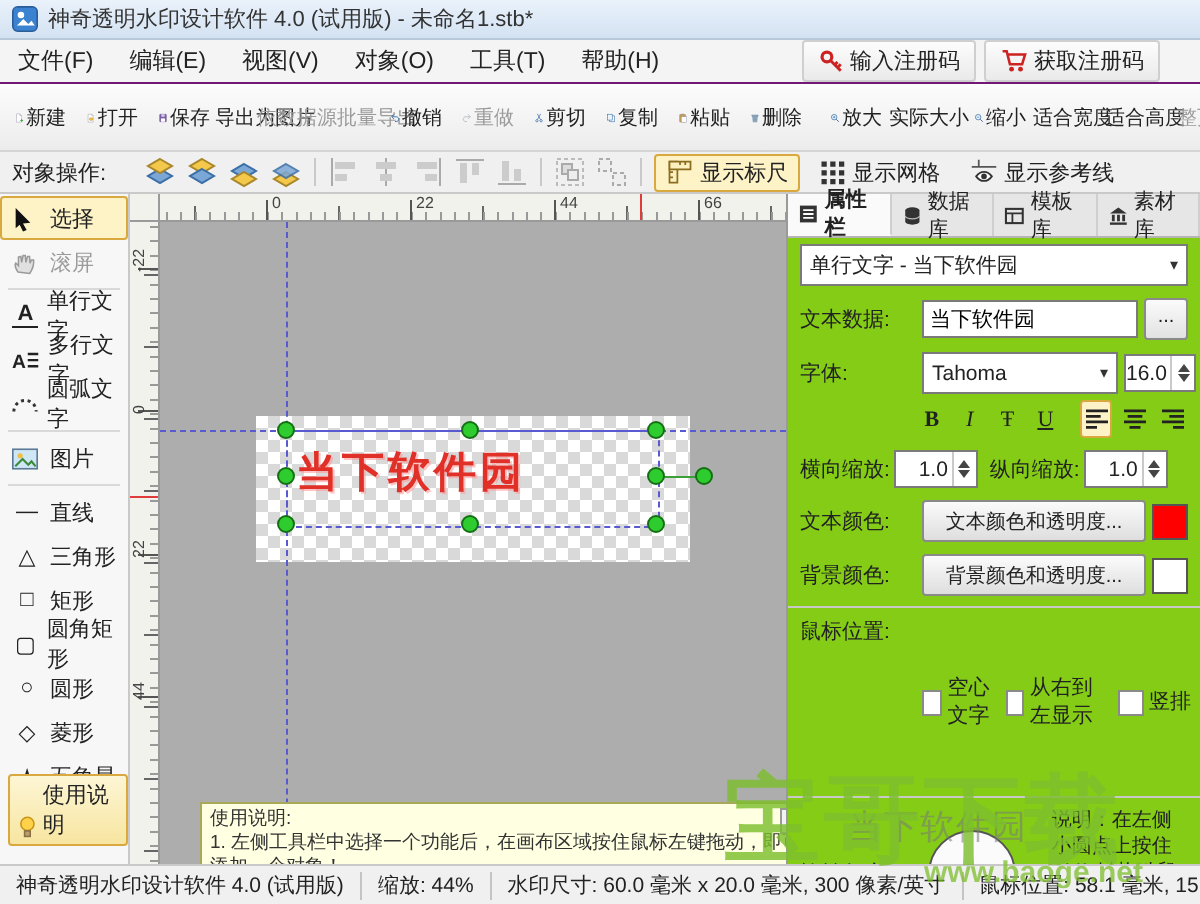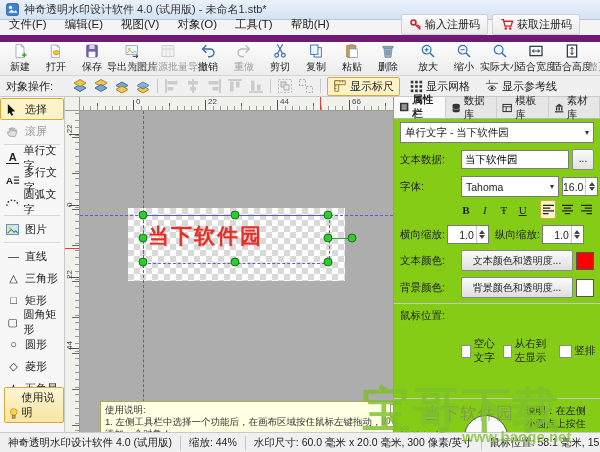--- a/index.html
+++ b/index.html
@@ -7,30 +7,30 @@
        background:#f0f0f0;overflow:hidden;font-size:11px;color:#222;cursor:default}
 
   
   .titlebar{position:absolute;left:0;top:0;width:600px;height:20px;display:flex;align-items:center;
             gap:5px;padding-left:6px;box-sizing:border-box;
             background:linear-gradient(#eaf2fb,#d3e2f2);border-bottom:1px solid #b9c9dc}
   .title-text{font-size:11px;color:#333}
 
   
   .menubar{position:absolute;left:0;top:20px;width:600px;height:22px;display:flex;align-items:flex-end;
-           background:#f4f4f4;border-bottom:7px solid #701a75;box-sizing:border-box}
+           background:#f4f4f4;border-bottom:1px solid #701a75;box-sizing:border-box}
   .menu-item{padding:3px 9px;font-size:11.5px}
   .menu-right{margin-left:auto;display:flex;align-items:center;padding-right:20px}
   .reg-btn{display:flex;align-items:center;gap:3px;padding:2px 7px;border:1px solid #cfcfcf;
            background:linear-gradient(#fdfdfd,#eaeaea);border-radius:2px;margin-left:4px;font-size:11px}
 
   
   .toolbar{position:absolute;left:0;top:42px;width:600px;height:34px;display:flex;align-items:stretch;
            background:linear-gradient(#fcfcfc,#ececec);border-bottom:1px solid #d5d5d5;box-sizing:border-box;padding-left:2px}
-  .tb-btn{display:flex;flex-direction:column;align-items:center;justify-content:center;gap:1px;
+  .tb-btn{display:flex;flex-direction:row;align-items:center;justify-content:center;gap:1px;
           padding:1px 5px;min-width:26px}
   .tb-btn .lbl{font-size:10px;white-space:nowrap}
   .tb-btn.disabled .lbl{color:#9b9b9b}
   .tb-sep{width:1px;background:#cfcfcf;margin:3px 2px}
 
   
   .objbar{position:absolute;left:0;top:76px;width:600px;height:21px;display:flex;align-items:center;
           background:#f0f0f0;border-bottom:1px solid #c9c9c9;box-sizing:border-box;padding-left:6px;gap:1px}
   .ob-lbl{font-size:11px;margin-right:16px}
   .ob-ic{width:20px;height:17px;display:flex;align-items:center;justify-content:center}
@@ -269,30 +269,30 @@
           <circle cx="10" cy="10" r="6.5" fill="#eef6ff" stroke="#3a6ea5" stroke-width="1.8"></circle>
           <path d="M15 15l6 6" stroke="#3a6ea5" stroke-width="2.4"></path>
           <path d="M7 10h6M10 7v6" stroke="#3a6ea5" stroke-width="1.6"></path>
         </svg>
       <span class="lbl">放大</span>
       </div>
     <div class="tb-btn">
       <svg width="18" height="18" viewBox="0 0 24 24">
           <circle cx="10" cy="10" r="6.5" fill="#eef6ff" stroke="#3a6ea5" stroke-width="1.8"></circle>
           <path d="M15 15l6 6" stroke="#3a6ea5" stroke-width="2.4"></path>
-          <path d="M7 10h6" stroke="#3a6ea5" stroke-width="1.6"></path>
-        </svg>
-      <span class="lbl">缩小</span>
+        </svg>
+      <span class="lbl">实际大小</span>
       </div>
     <div class="tb-btn">
       <svg width="18" height="18" viewBox="0 0 24 24">
           <circle cx="10" cy="10" r="6.5" fill="#eef6ff" stroke="#3a6ea5" stroke-width="1.8"></circle>
           <path d="M15 15l6 6" stroke="#3a6ea5" stroke-width="2.4"></path>
-        </svg>
-      <span class="lbl">实际大小</span>
+          <path d="M7 10h6" stroke="#3a6ea5" stroke-width="1.6"></path>
+        </svg>
+      <span class="lbl">缩小</span>
       </div>
     <div class="tb-btn">
       <svg width="18" height="18" viewBox="0 0 24 24">
           <rect x="3" y="5" width="18" height="14" fill="#fff" stroke="#234" stroke-width="1.8"></rect>
           <path d="M6.5 12h11M6.5 12l3-2.6M6.5 12l3 2.6M17.5 12l-3-2.6M17.5 12l-3 2.6" stroke="#234" stroke-width="1.4" fill="none"></path>
         </svg>
       <span class="lbl">适合宽度</span>
       </div>
     <div class="tb-btn">
       <svg width="18" height="18" viewBox="0 0 24 24">

